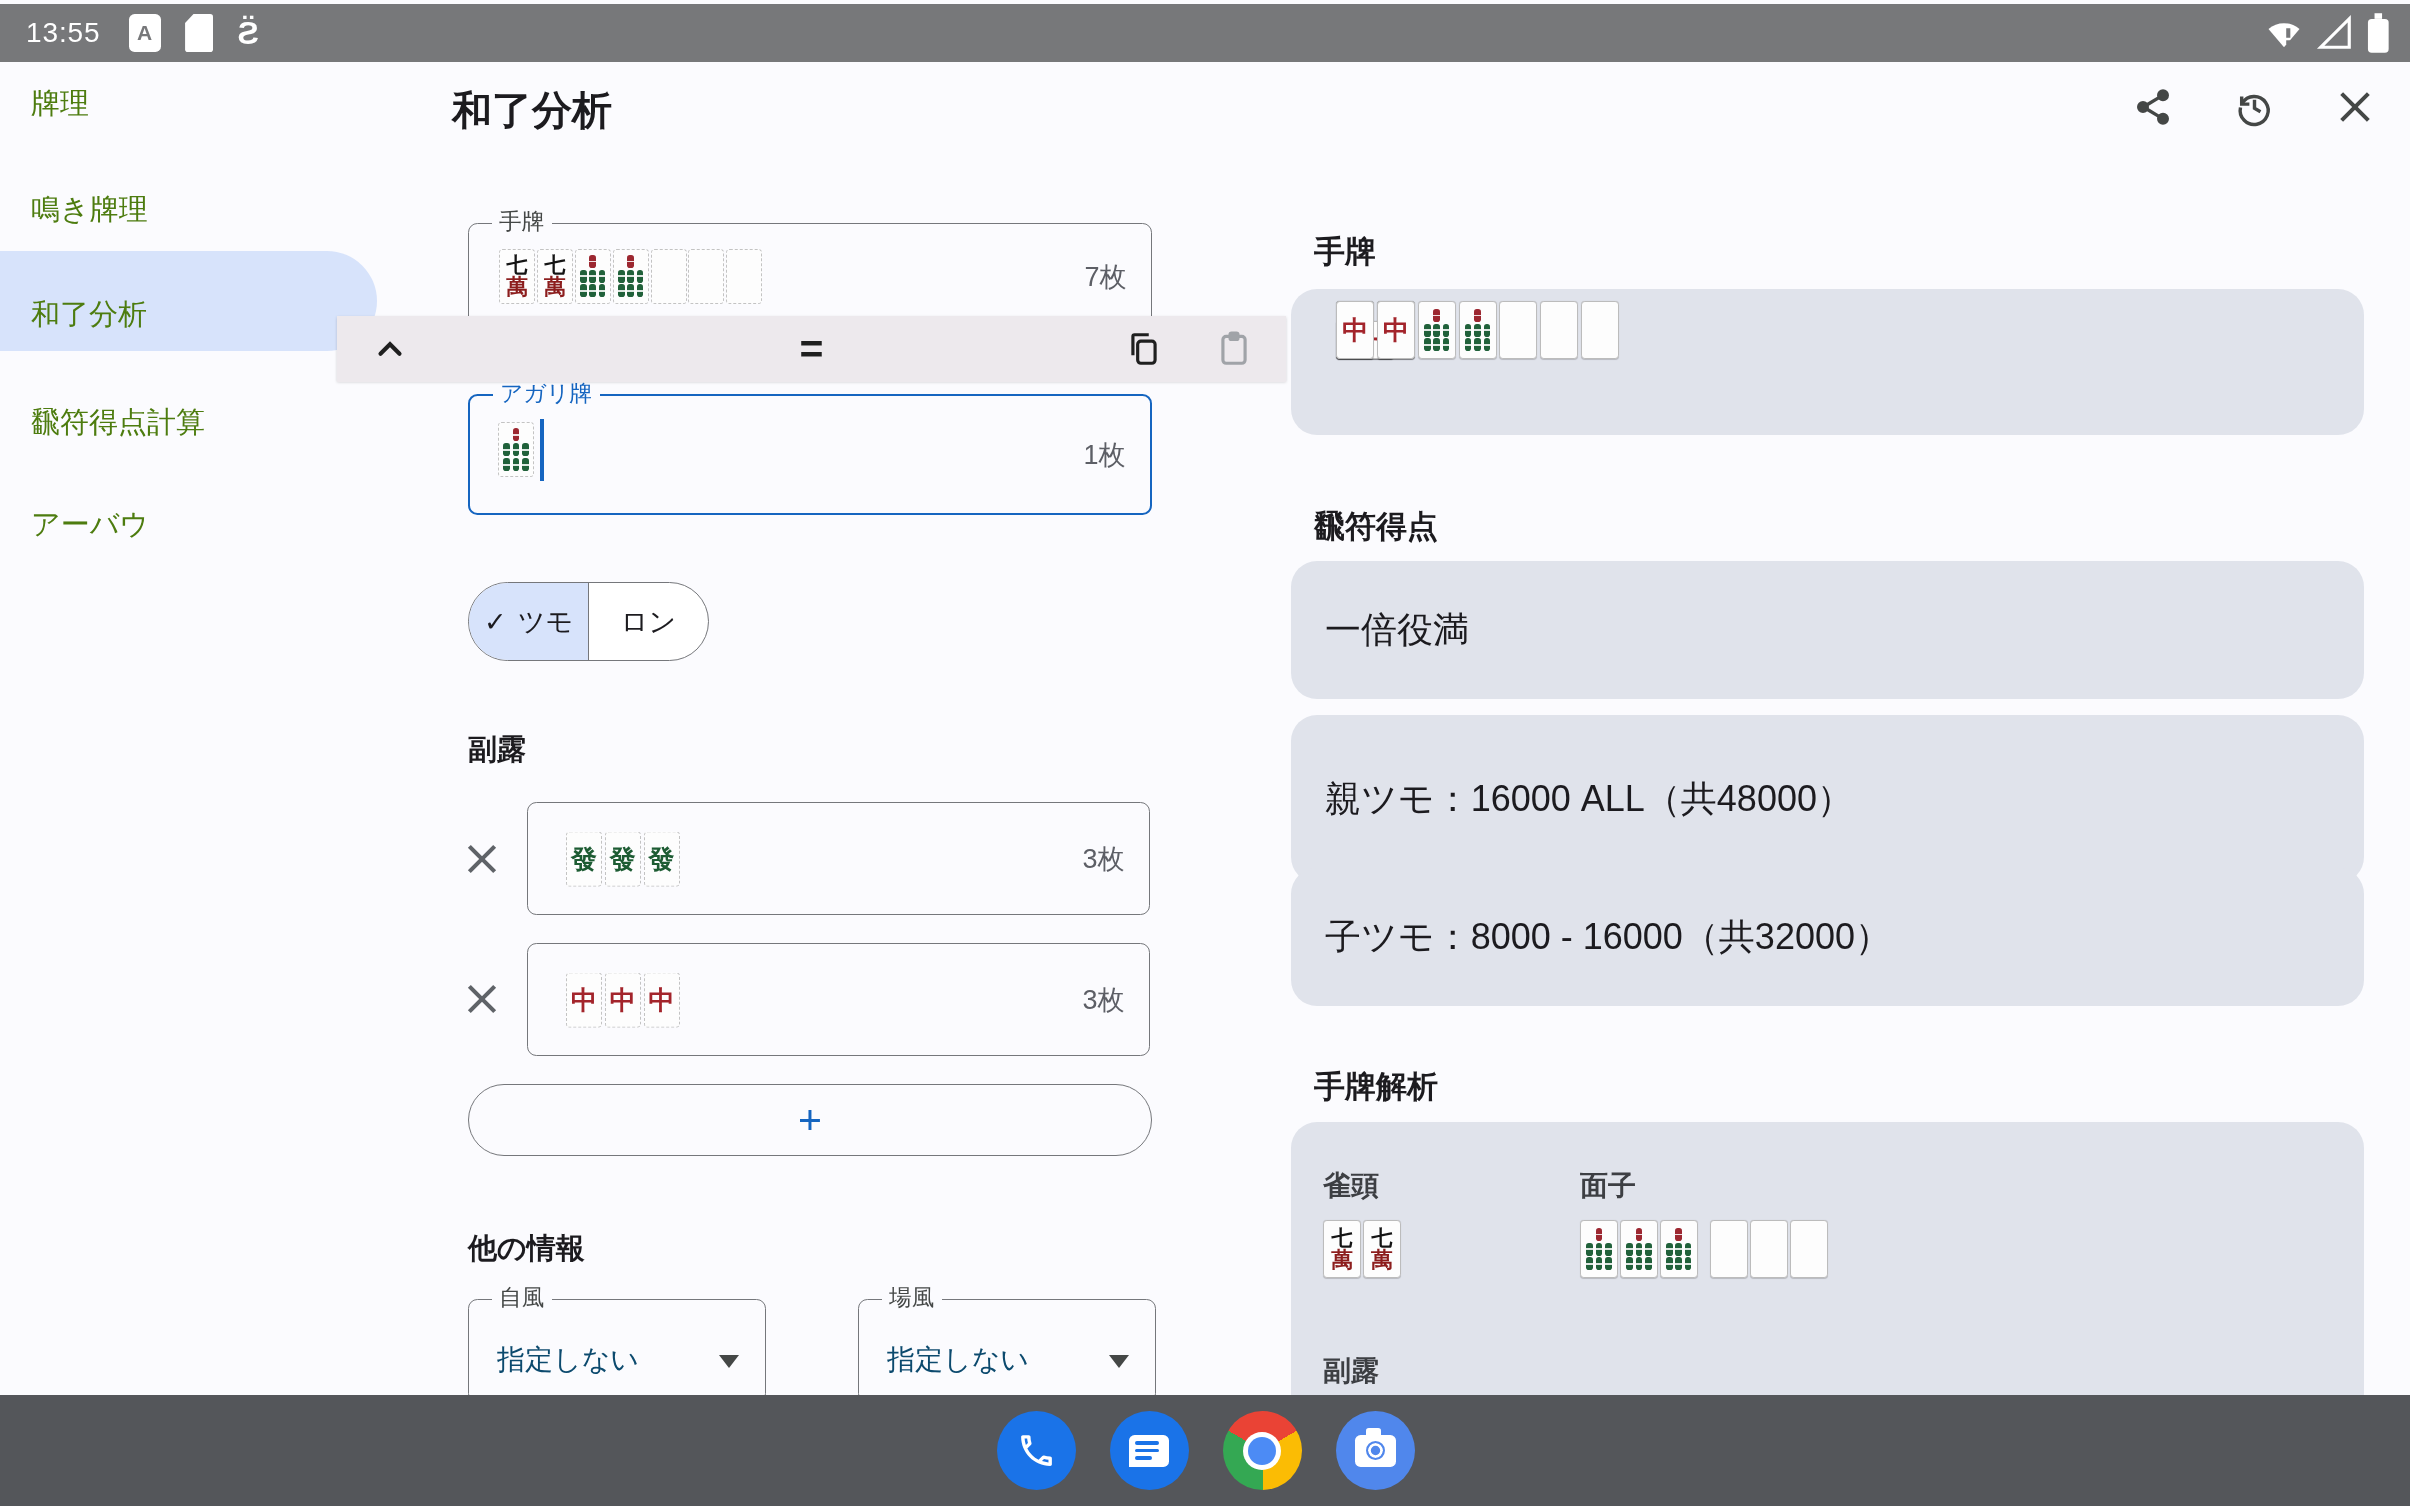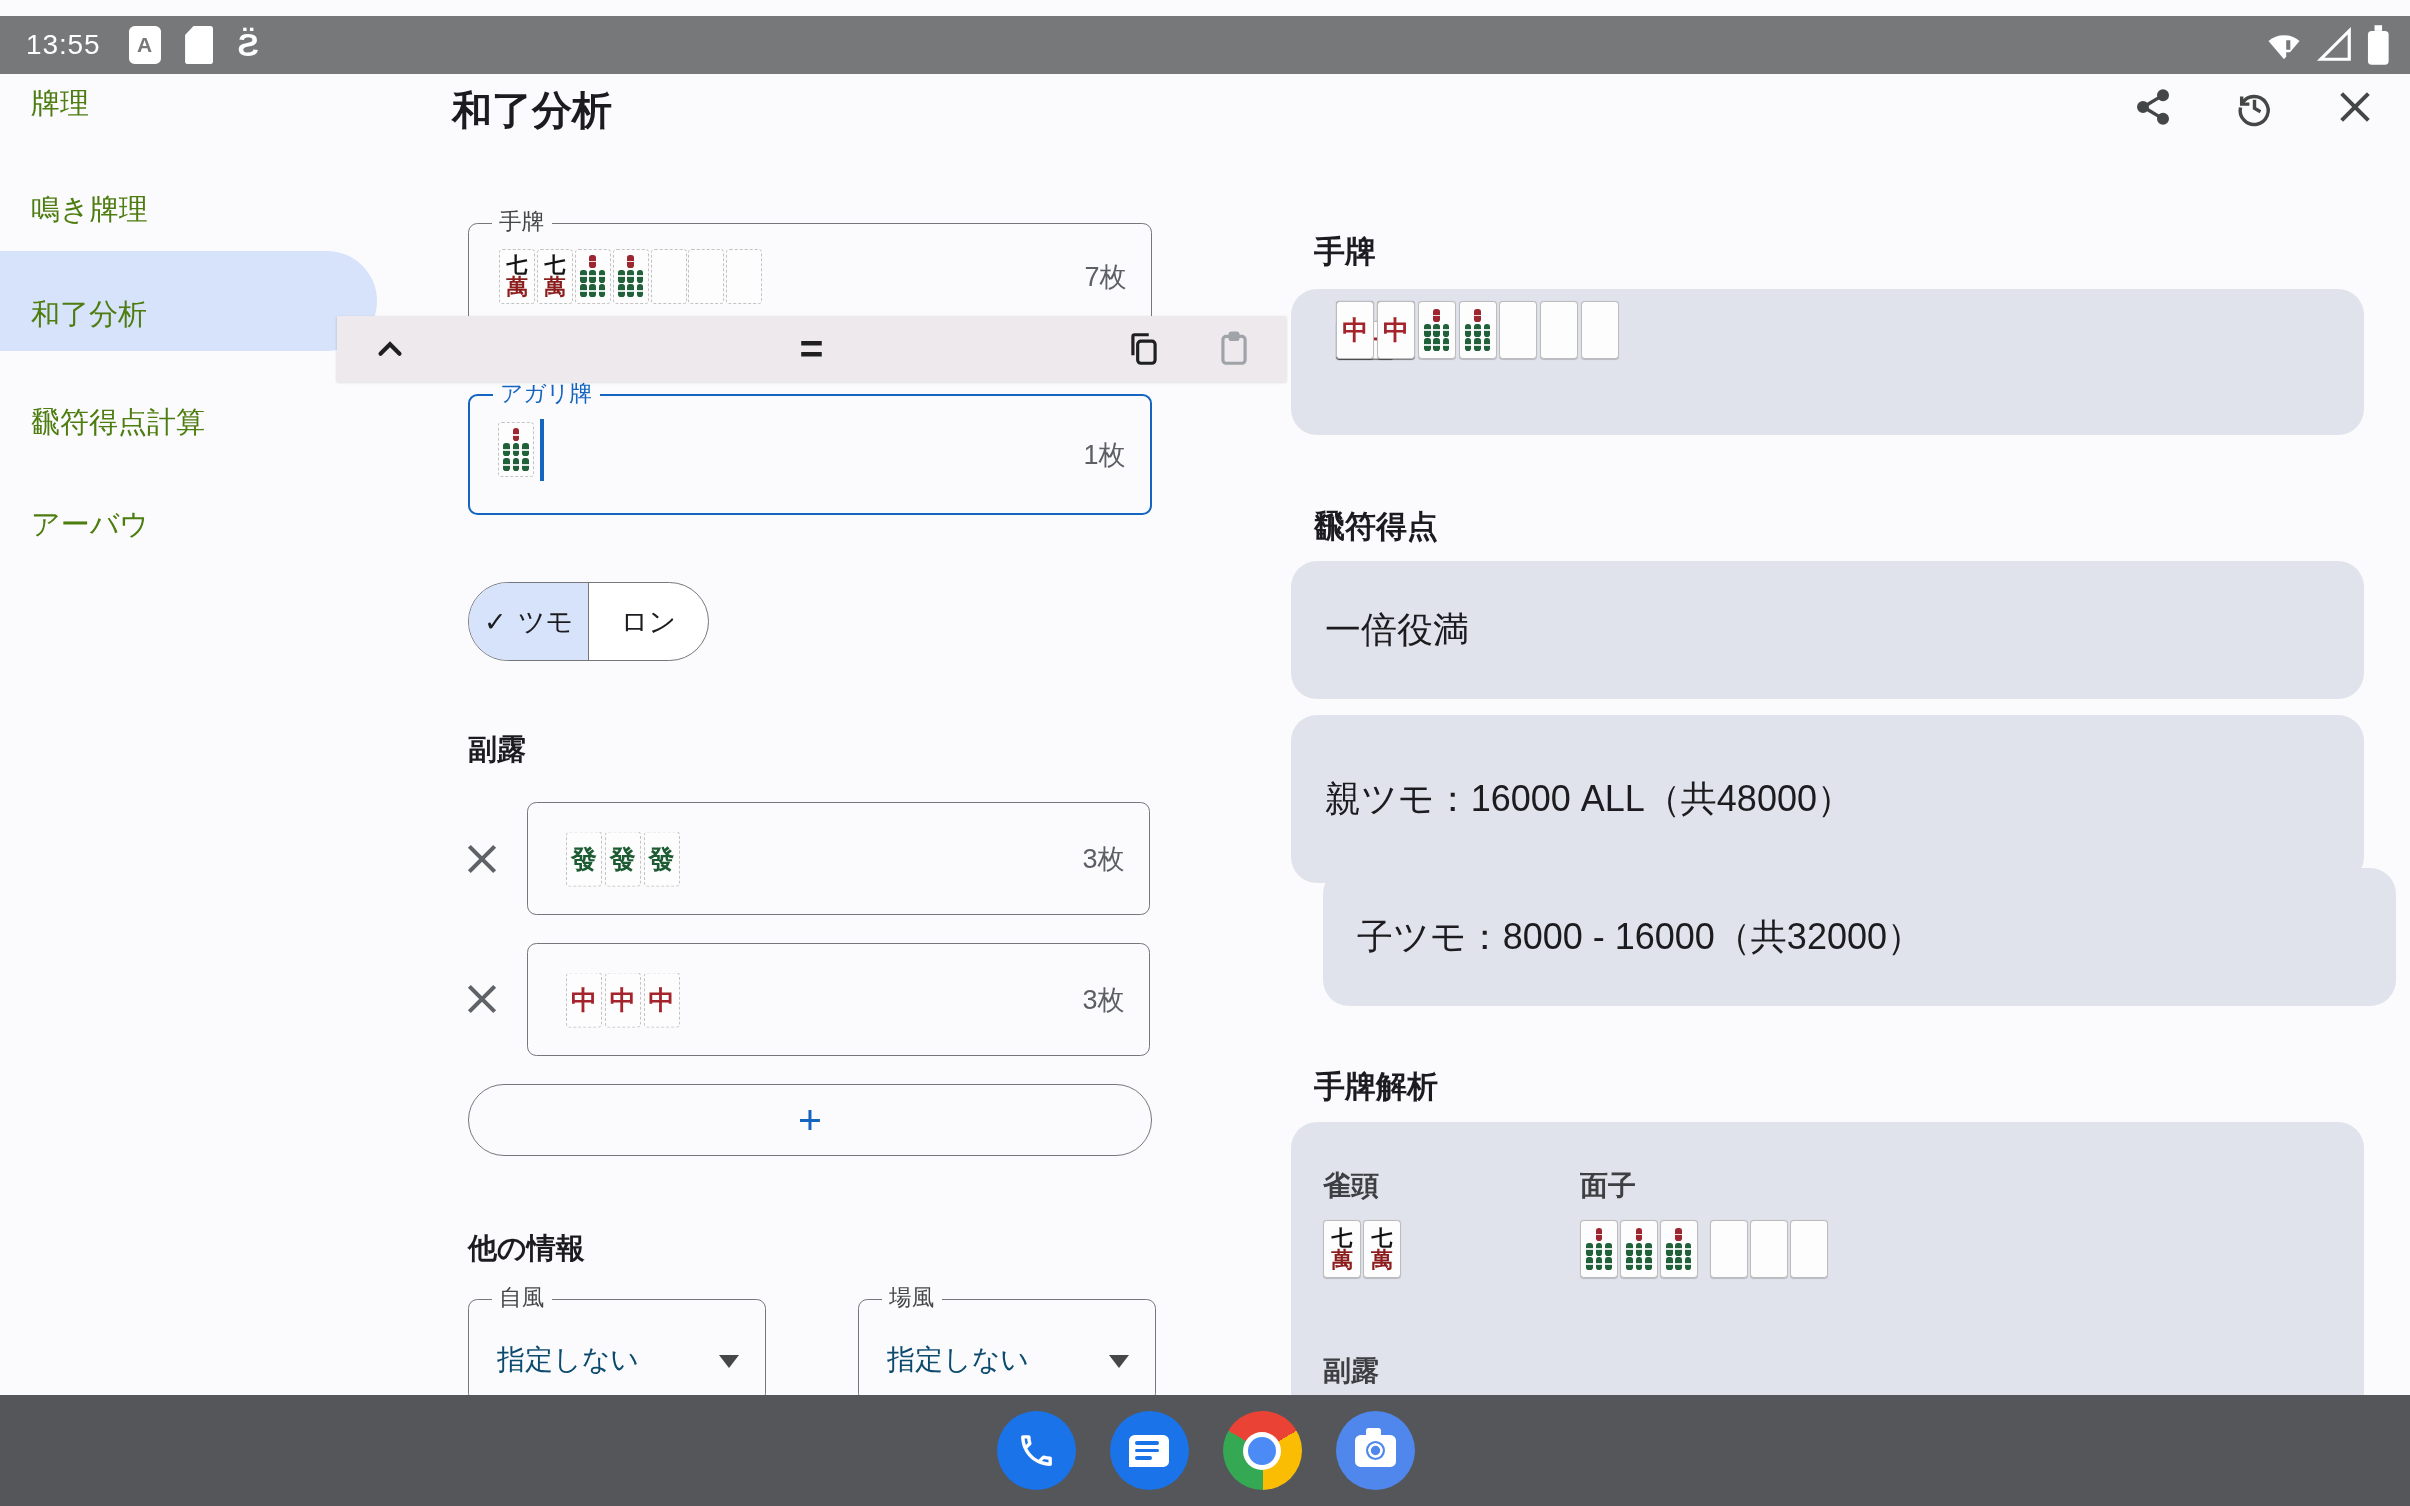--- a/index.html
+++ b/index.html
@@ -1,20 +1,20 @@
 <!DOCTYPE html>
 <html style="font-size:15px"><head>
 <meta charset="utf-8">
 <style>
   * { margin:0; padding:0; box-sizing:border-box; }
   html,body { width:2411px; height:1507px; overflow:hidden; }
   body { font-family:"Liberation Sans","DejaVu Sans",sans-serif; background:#fbfbfe; position:relative; color:#1c1b1f; }
 
   
-  .statusbar { position:absolute; left:0; top:16px; width:2411px; height:58px; background:#77787a; display:flex; align-items:center; color:#fff; z-index:60; }
+  .statusbar { position:absolute; left:0; top:4px; width:2411px; height:58px; background:#77787a; display:flex; align-items:center; color:#fff; z-index:60; }
   .sb-time { font-size:28px; margin-left:26px; letter-spacing:0.9px; }
   .sb-left { display:flex; align-items:center; gap:24.5px; margin-left:28px; }
   .sb-right { position:absolute; right:21px; top:0; height:58px; display:flex; align-items:center; gap:13px; }
   .sb-chip { width:32px; height:38px; background:#fff; border-radius:5.6px; color:#77787a; font-size:21px; font-weight:bold; display:flex; align-items:center; justify-content:center; }
   .sb-sd { width:28px; height:38px; background:#fff; clip-path:polygon(30% 0,100% 0,100% 100%,0 100%,0 24%); border-radius:2.8px; }
   .sb-s { font-size:32px; font-weight:bold; color:#fff; }
 
   
   .sidebar { position:absolute; left:0; top:58px; width:377px; bottom:111px; z-index:5; }
   .nav-item { position:absolute; left:31px; font-size:29px; color:#4d7c0f; white-space:nowrap; }
@@ -473,21 +473,21 @@
   </div>
 </div>
 
 <div class="section-h" style="left:1314px; top:506px; font-size:31px;">飜符得点</div>
 <div class="card" style="top:561px; height:138px;">
   <span class="card-text">一倍役満</span>
 </div>
 <div class="card" style="top:715px; height:168px;">
   <span class="card-text">親ツモ：16000 ALL（共48000）</span>
 </div>
-<div class="card" style="top:868px; height:138px;margin-left:32px;">
+<div class="card" style="top:868px; height:138px;">
   <span class="card-text">子ツモ：8000 - 16000（共32000）</span>
 </div>
 
 <div class="section-h" style="left:1314px; top:1066px; font-size:31px;">手牌解析</div>
 <div class="card big" style="top:1122px; height:384px;">
   <span class="an-label" style="left:32px; top:45px;">雀頭</span>
   <span class="an-label" style="left:289px; top:45px;">面子</span>
   <div class="tiles" style="position:absolute; left:32px; top:98px; gap:1.9px;">
       <div class="tile man7">
         <div class="face">

